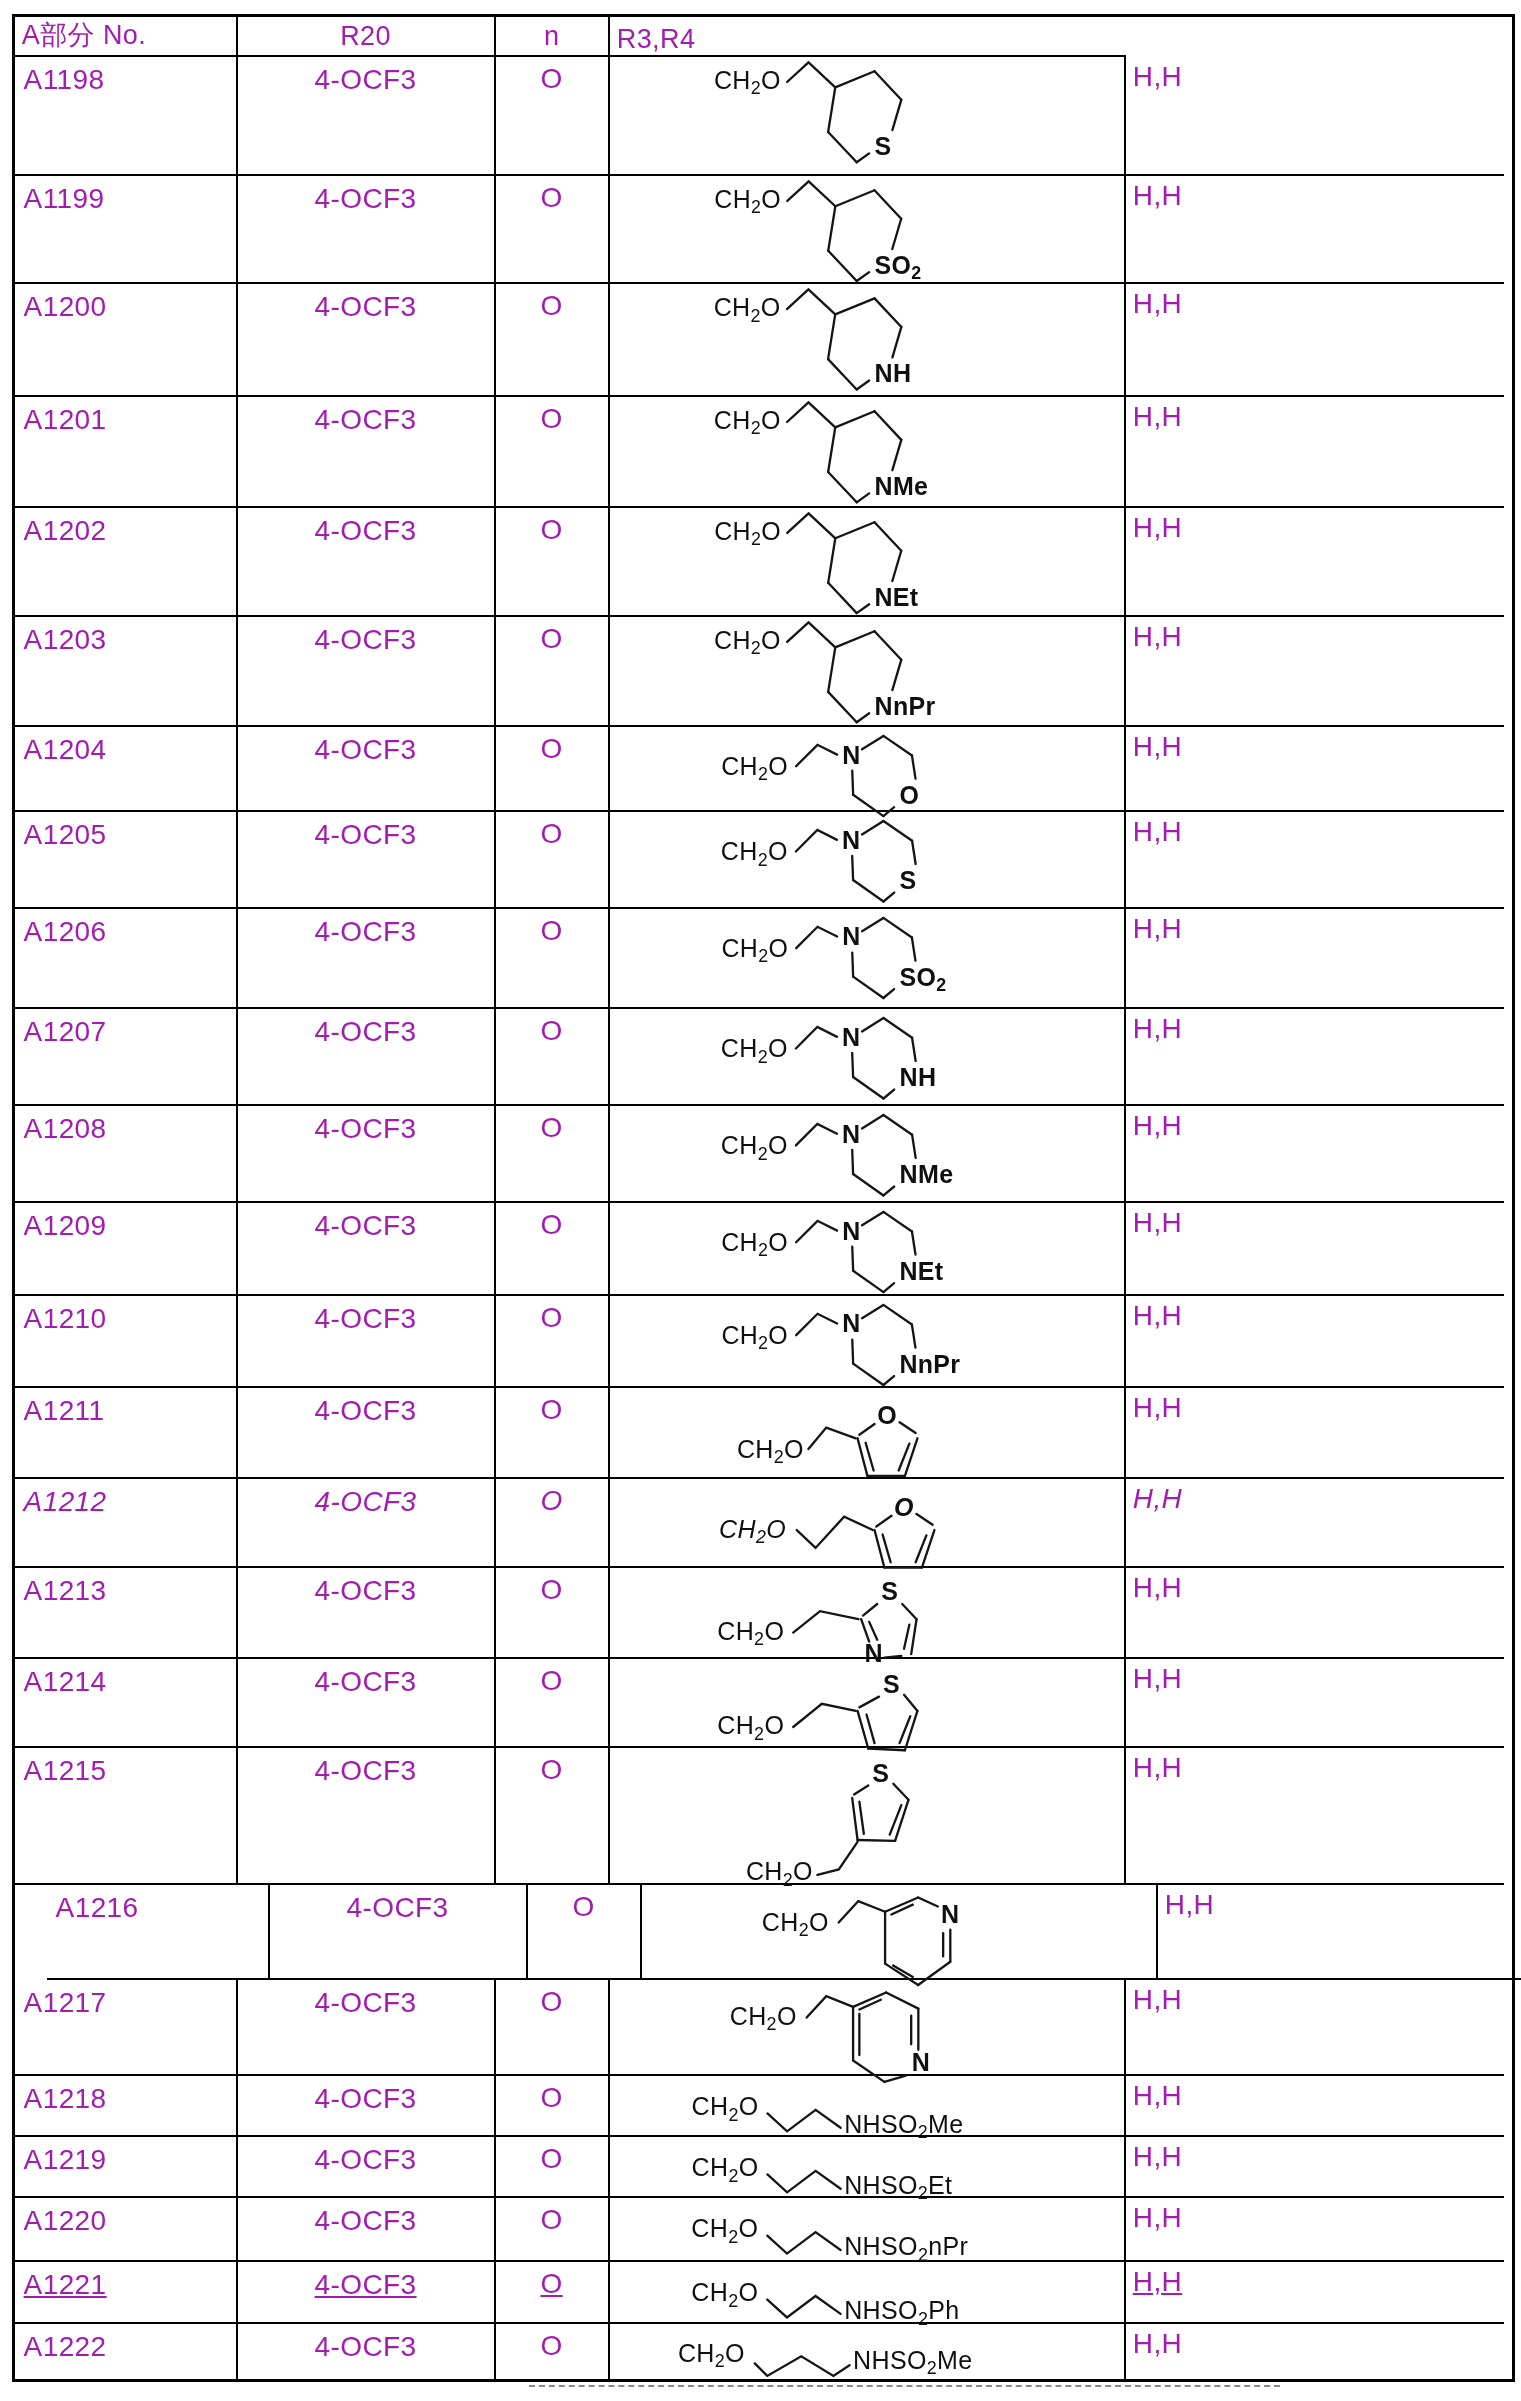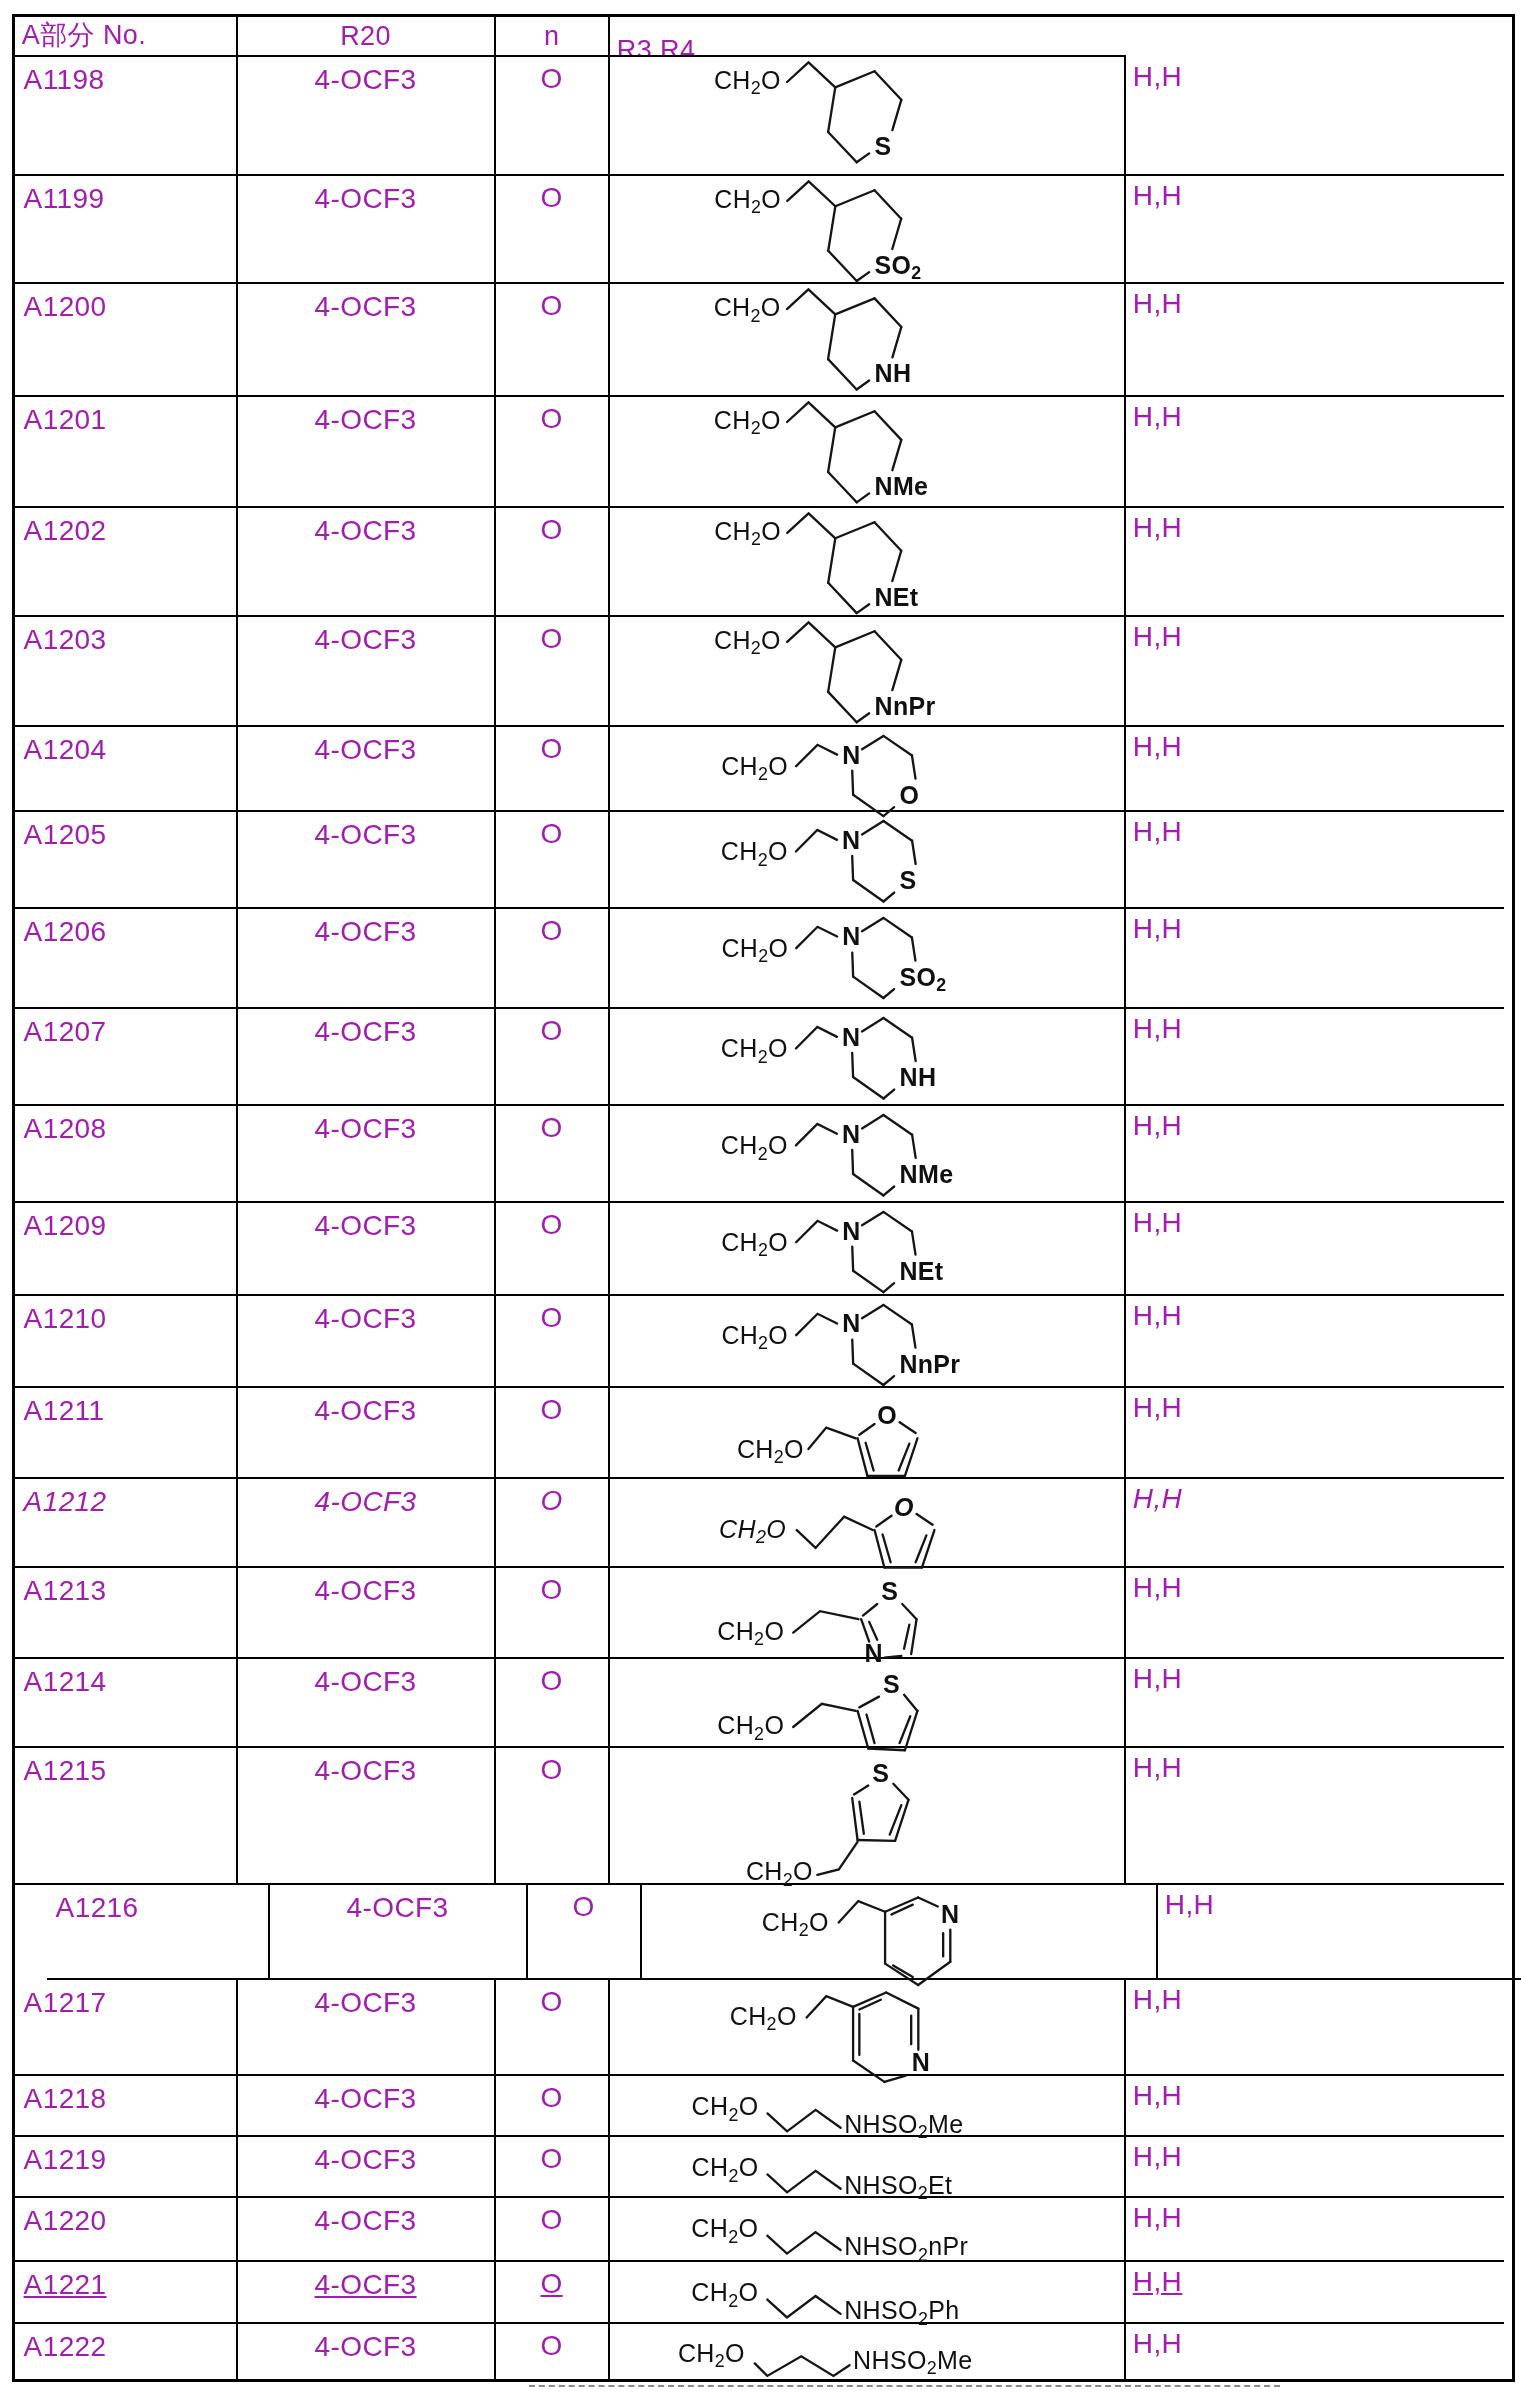--- a/index.html
+++ b/index.html
@@ -36,21 +36,21 @@
 </style>
 </head>
 <body>
 
 <div class="sheet">
   <div class="ctable">
     <div class="trow thead">
       <div class="cell h-cell">A部分  No.</div>
       <div class="cell h-cell h-center">R20</div>
       <div class="cell h-cell h-center">n</div>
-      <div class="cell h-cell" style="align-items:flex-start;padding-top:18px;">R3,R4</div>
+      <div class="cell h-cell" style="align-items:flex-start;padding-top:7px;">R3,R4</div>
     </div>
     <div id="rows">
   <div class="trow" style="height: 119px;">
     <div class="cell c-no"><span>A1198</span></div>
     <div class="cell c-r20"><span>4-OCF3</span></div>
     <div class="cell c-n"><span>O</span></div>
     <div class="cell c-r2">
             <svg width="513" height="116" viewBox="0 0 574 130" style="font-size:31px">
               <g>
                 <text x="116" y="36">CH<tspan dy="6" font-size="20">2</tspan><tspan dy="-6">O</tspan></text>

